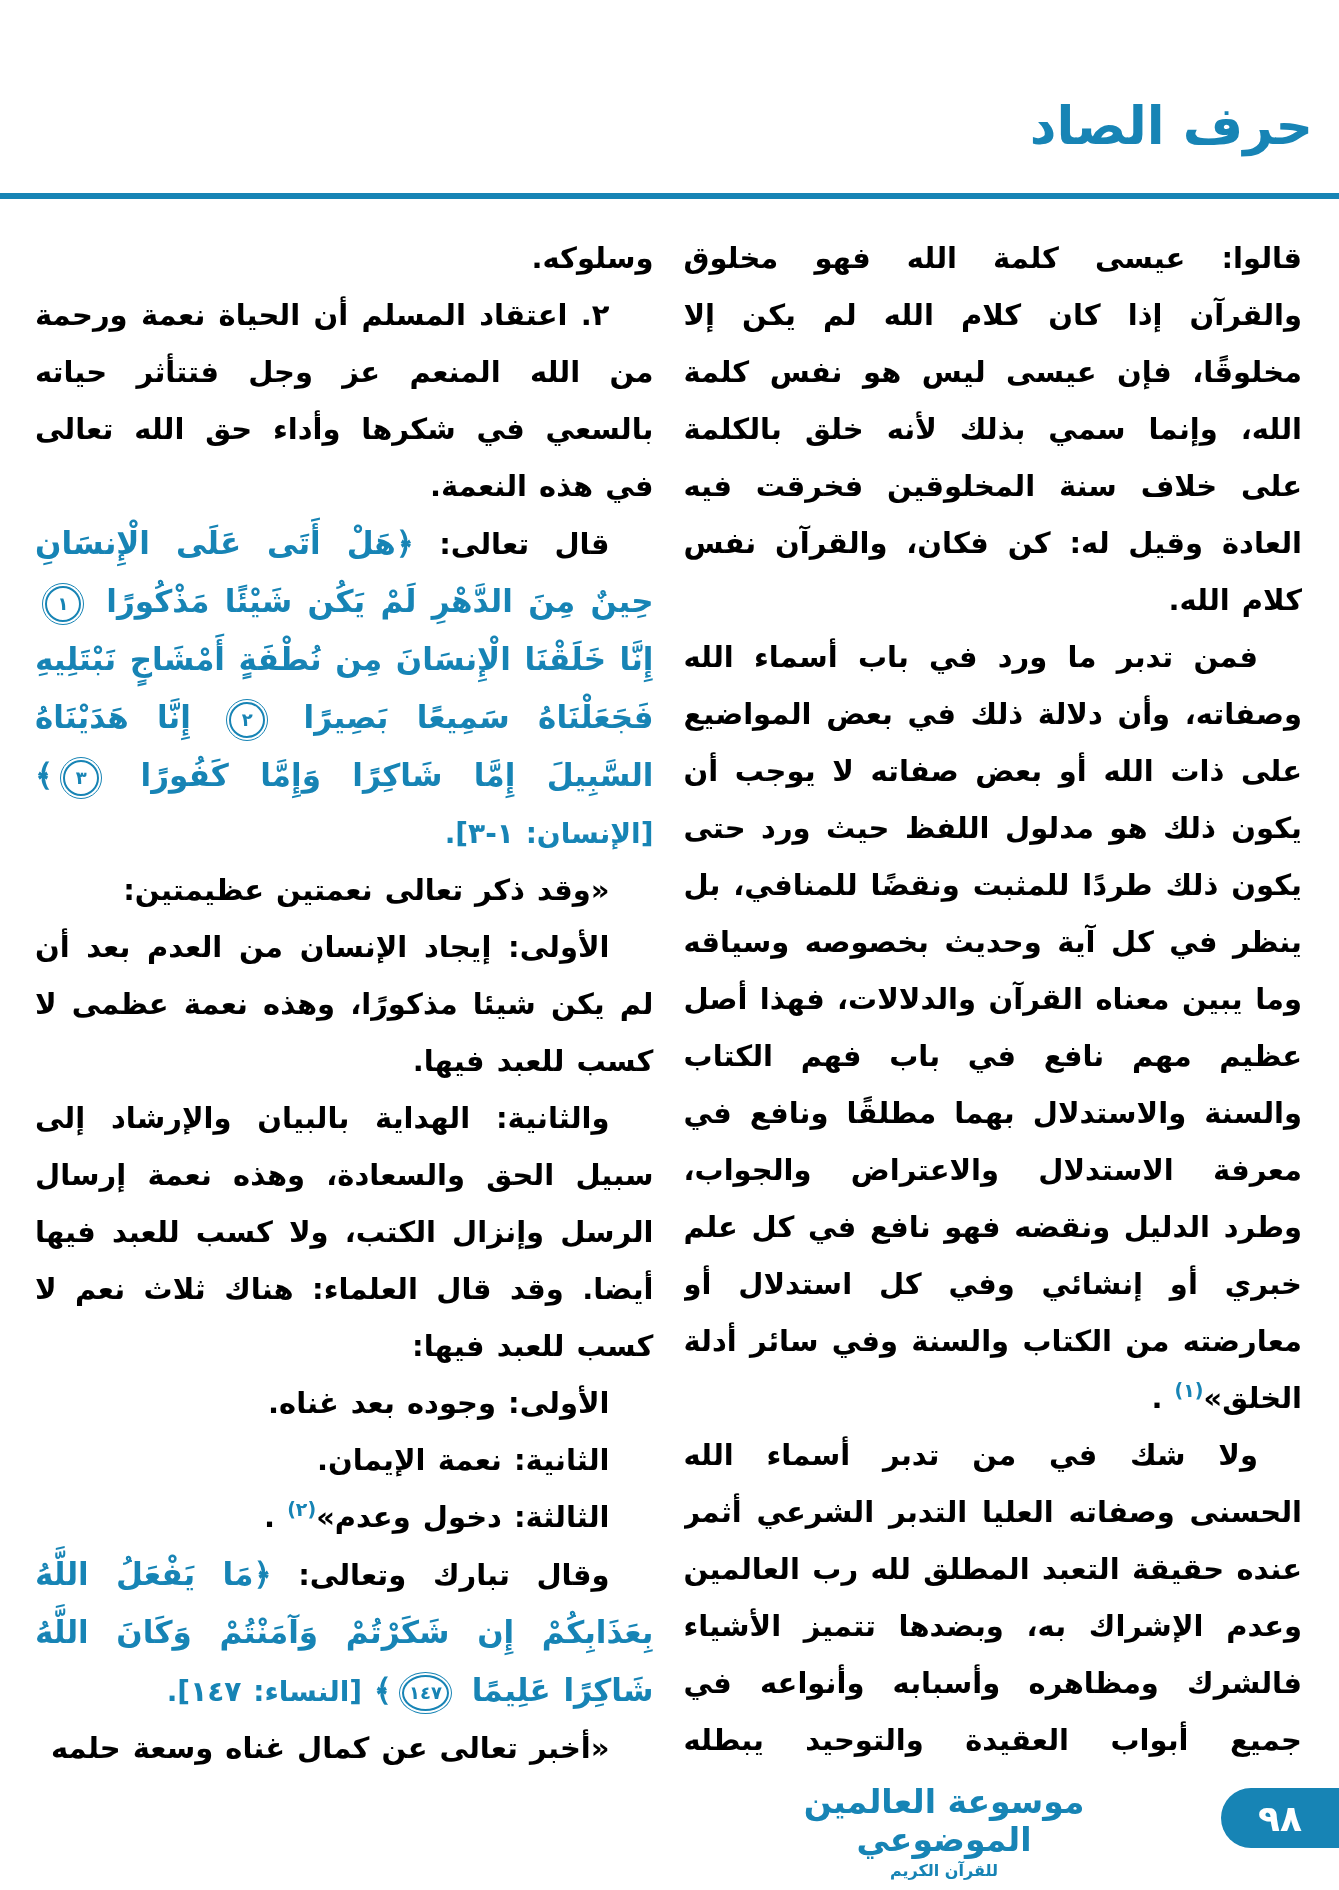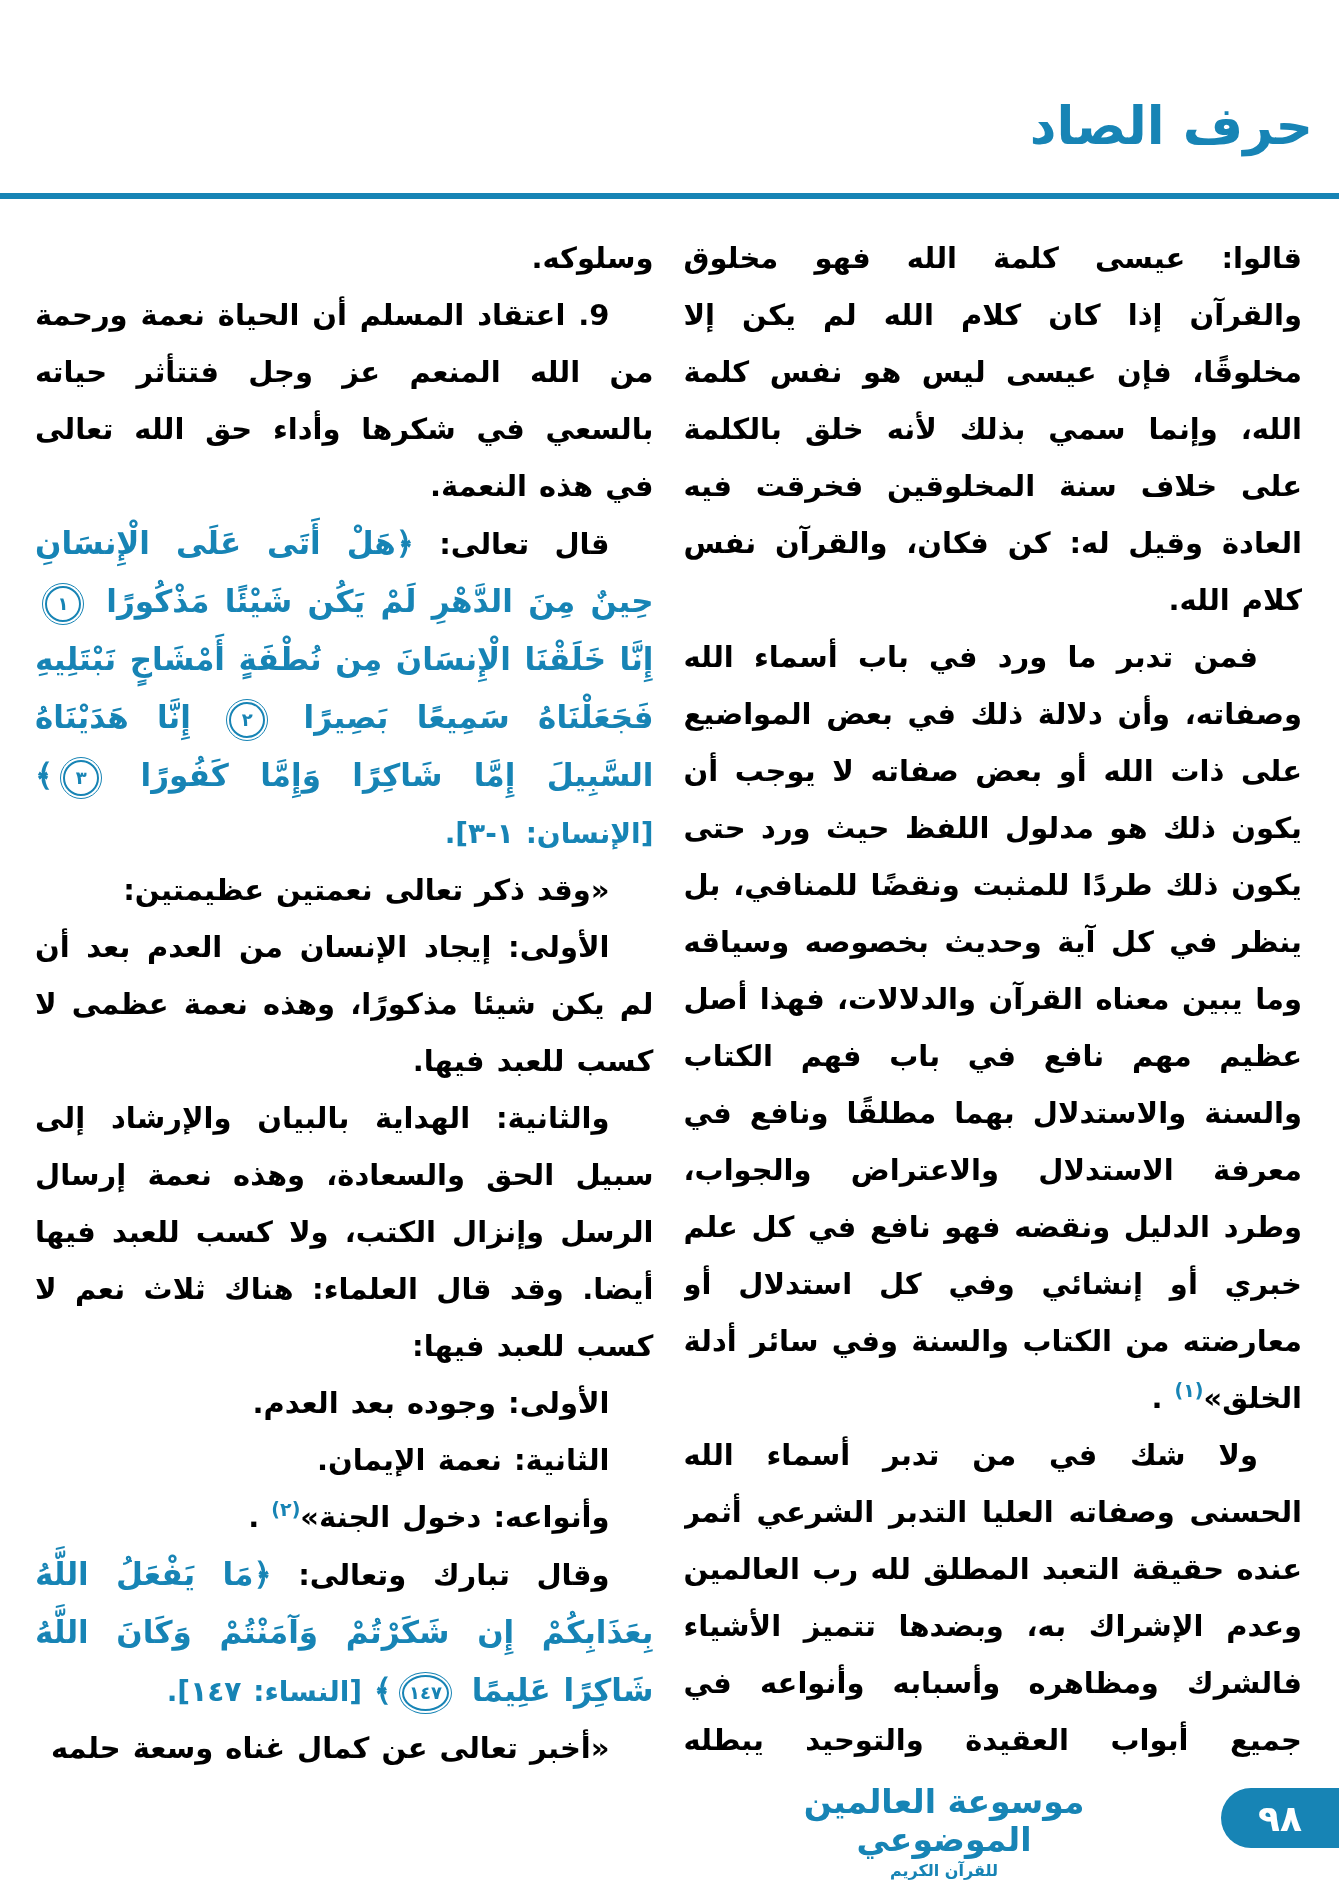--- a/index.html
+++ b/index.html
@@ -73,30 +73,30 @@
 
     <section class="col col-right">
       <p class="para flush">قالوا: عيسى كلمة الله فهو مخلوق والقرآن إذا كان كلام الله لم يكن إلا مخلوقًا، فإن عيسى ليس هو نفس كلمة الله، وإنما سمي بذلك لأنه خلق بالكلمة على خلاف سنة المخلوقين فخرقت فيه العادة وقيل له: كن فكان، والقرآن نفس كلام الله.</p>
       <p class="para"><span>فمن تدبر ما ورد في باب أسماء الله وصفاته، وأن دلالة ذلك في بعض المواضيع على ذات الله أو بعض صفاته لا يوجب أن يكون ذلك هو مدلول اللفظ حيث ورد حتى يكون ذلك طردًا للمثبت ونقضًا للمنافي، بل ينظر في كل آية وحديث بخصوصه وسياقه وما يبين معناه القرآن والدلالات، فهذا أصل عظيم مهم نافع في باب فهم الكتاب والسنة والاستدلال بهما مطلقًا ونافع في معرفة الاستدلال والاعتراض والجواب، وطرد الدليل ونقضه فهو نافع في كل علم خبري أو إنشائي وفي كل استدلال أو معارضته من الكتاب والسنة وفي سائر أدلة الخلق»</span><sup class="fn-ref">(١)</sup><span> .</span></p>
       <p class="para">ولا شك في من تدبر أسماء الله الحسنى وصفاته العليا التدبر الشرعي أثمر عنده حقيقة التعبد المطلق لله رب العالمين وعدم الإشراك به، وبضدها تتميز الأشياء فالشرك ومظاهره وأسبابه وأنواعه في جميع أبواب العقيدة والتوحيد يبطله ويقضي عليه التوحيد الخالص الحي في قلب المؤمن</p>
 
     </section>
 
     <section class="col col-left">
       <p class="para flush">وسلوكه.</p>
-      <p class="para">9. اعتقاد المسلم أن الحياة نعمة ورحمة من الله المنعم عز وجل فتتأثر حياته بالسعي في شكرها وأداء حق الله تعالى في هذه النعمة.</p>
+      <p class="para">٢. اعتقاد المسلم أن الحياة نعمة ورحمة من الله المنعم عز وجل فتتأثر حياته بالسعي في شكرها وأداء حق الله تعالى في هذه النعمة.</p>
 
       <p class="para"><span>قال تعالى: </span><span class="verse"><span>﴿هَلْ أَتَى عَلَى الْإِنسَانِ حِينٌ مِنَ الدَّهْرِ لَمْ يَكُن شَيْئًا مَذْكُورًا </span><span class="ayah">١</span><span> إِنَّا خَلَقْنَا الْإِنسَانَ مِن نُطْفَةٍ أَمْشَاجٍ نَبْتَلِيهِ فَجَعَلْنَاهُ سَمِيعًا بَصِيرًا </span><span class="ayah">٢</span><span> إِنَّا هَدَيْنَاهُ السَّبِيلَ إِمَّا شَاكِرًا وَإِمَّا كَفُورًا </span><span class="ayah">٣</span><span>﴾</span></span><span class="verse-ref"> [الإنسان: ١-٣].</span></p>
 
       <p class="para">«وقد ذكر تعالى نعمتين عظيمتين:</p>
       <p class="para">الأولى: إيجاد الإنسان من العدم بعد أن لم يكن شيئا مذكورًا، وهذه نعمة عظمى لا كسب للعبد فيها.</p>
       <p class="para">والثانية: الهداية بالبيان والإرشاد إلى سبيل الحق والسعادة، وهذه نعمة إرسال الرسل وإنزال الكتب، ولا كسب للعبد فيها أيضا. وقد قال العلماء: هناك ثلاث نعم لا كسب للعبد فيها:</p>
-      <p class="para">الأولى: وجوده بعد العدم.</p>
+      <p class="para">الأولى: وجوده بعد غناه.</p>
       <p class="para">الثانية: نعمة الإيمان.</p>
-      <p class="para"><span>وأنواعه: دخول الجنة»</span><sup class="fn-ref">(٢)</sup><span> .</span></p>
+      <p class="para"><span>الثالثة: دخول وعدم»</span><sup class="fn-ref">(٢)</sup><span> .</span></p>
 
       <p class="para"><span>وقال تبارك وتعالى: </span><span class="verse"><span>﴿مَا يَفْعَلُ اللَّهُ بِعَذَابِكُمْ إِن شَكَرْتُمْ وَآمَنْتُمْ وَكَانَ اللَّهُ شَاكِرًا عَلِيمًا </span><span class="ayah">١٤٧</span><span>﴾</span></span><span class="verse-ref"> [النساء: ١٤٧].</span></p>
 
       <p class="para">«أخبر تعالى عن كمال غناه وسعة حلمه</p>
 
       <div class="footnote-block">
         
         
       </div>
     </section>

